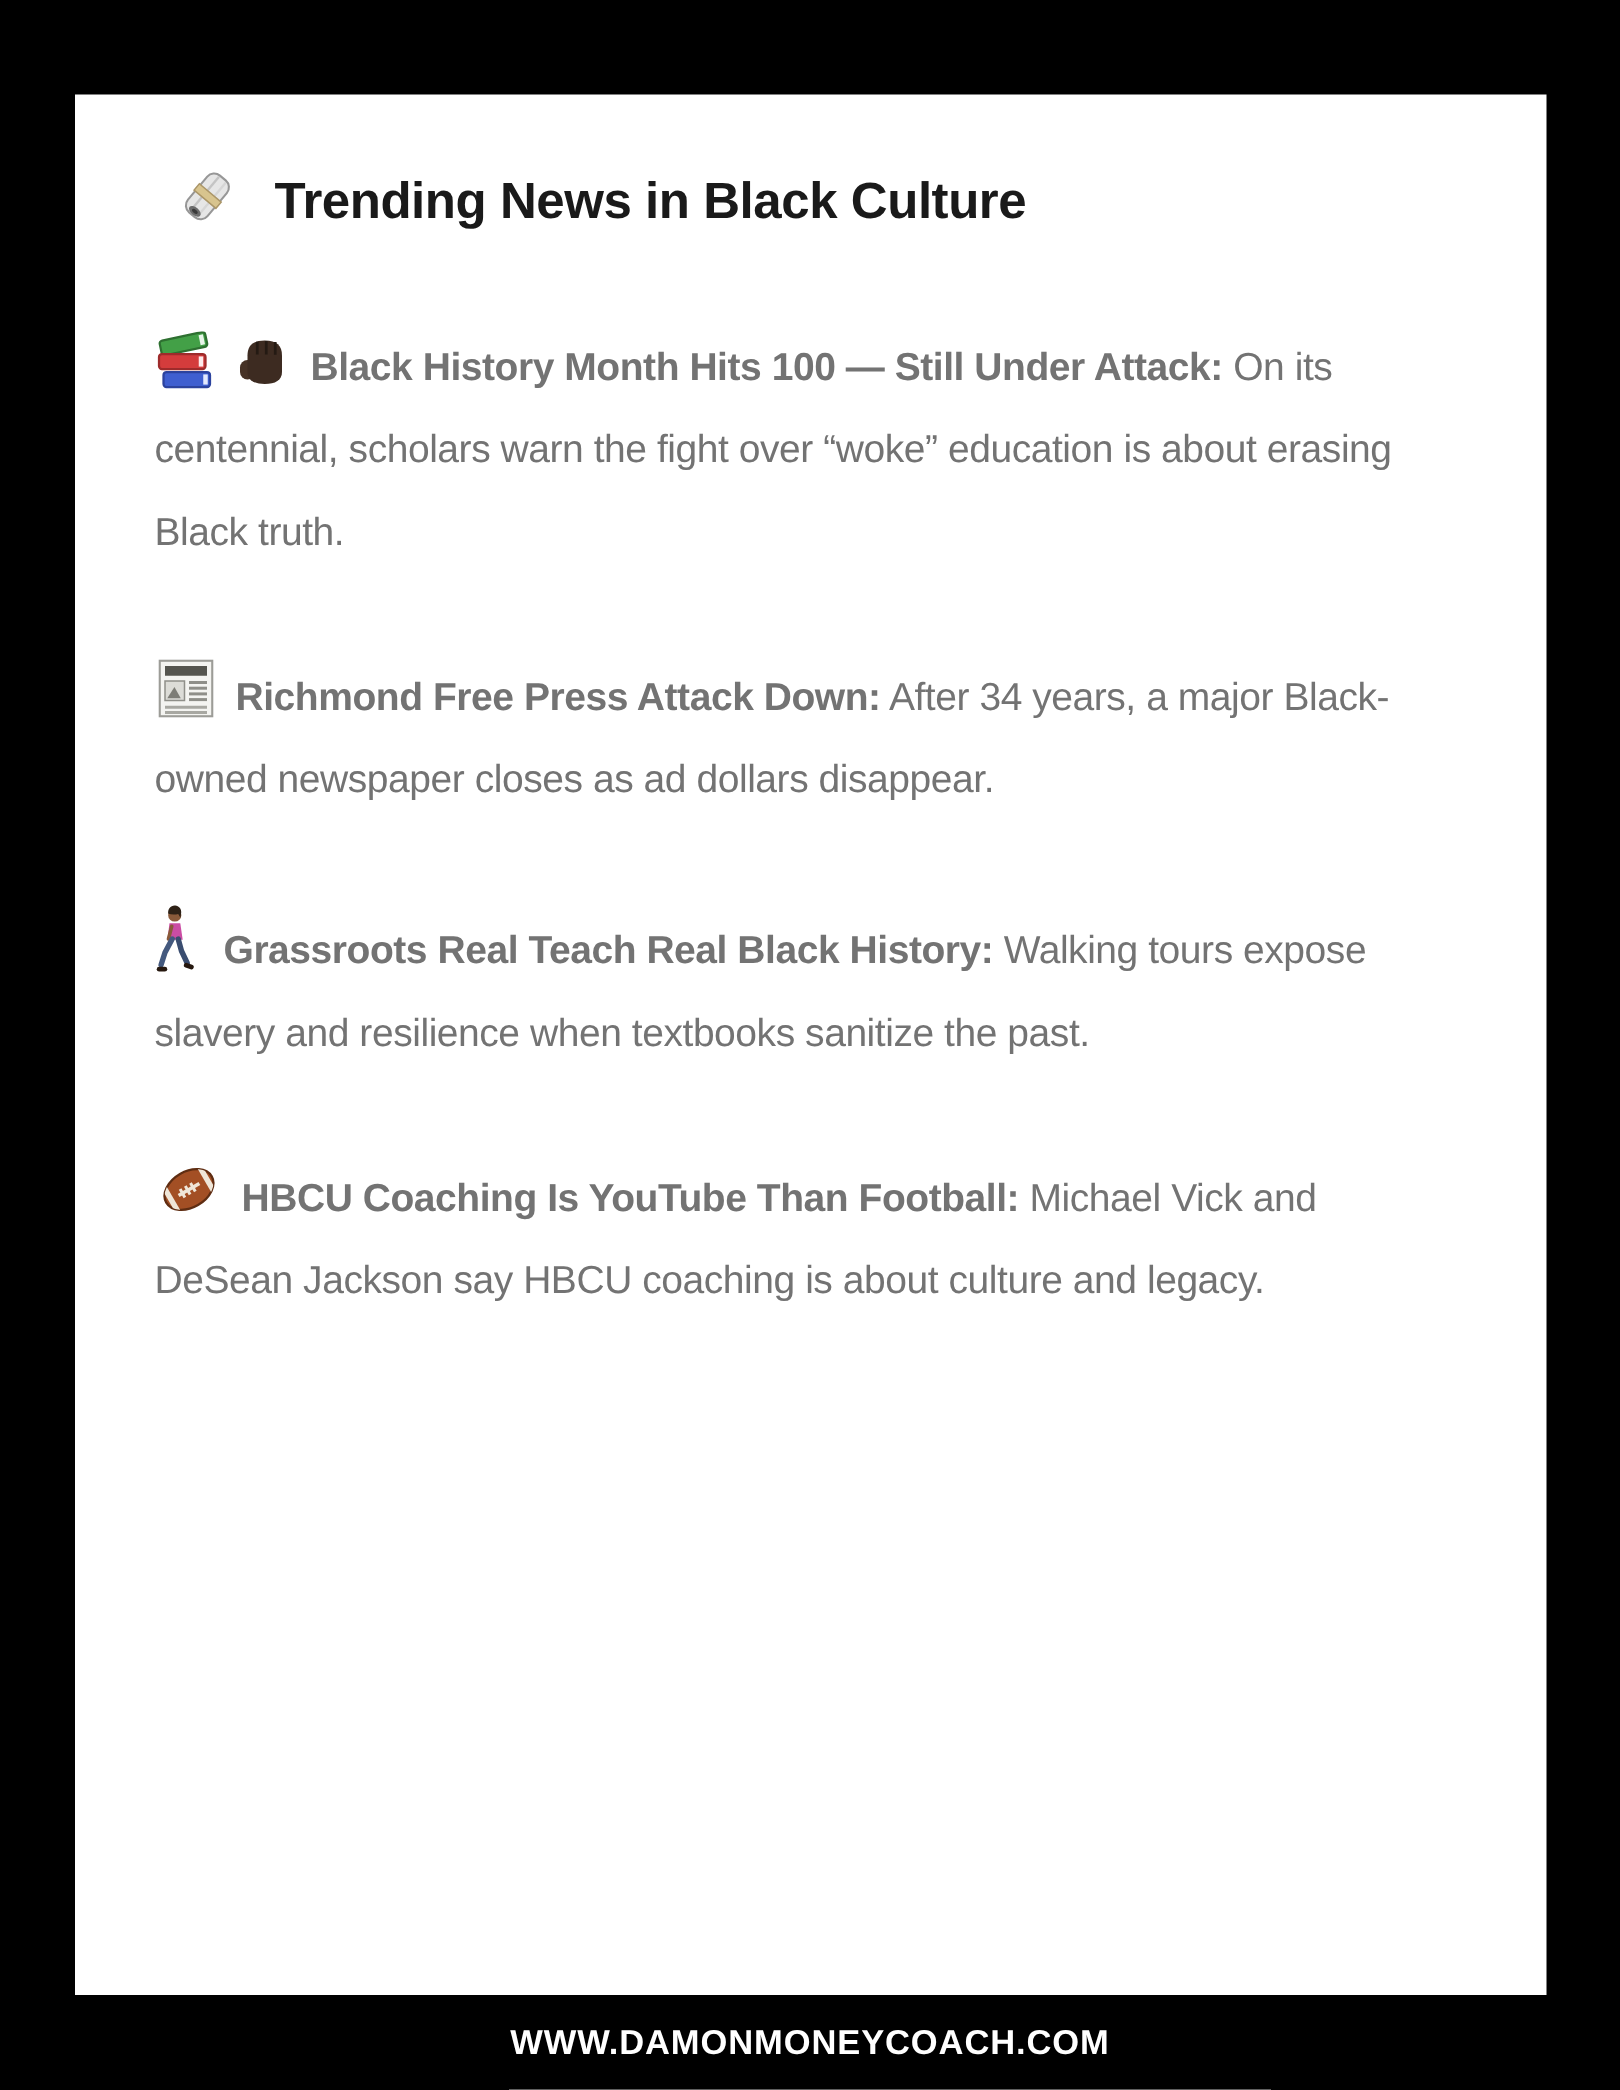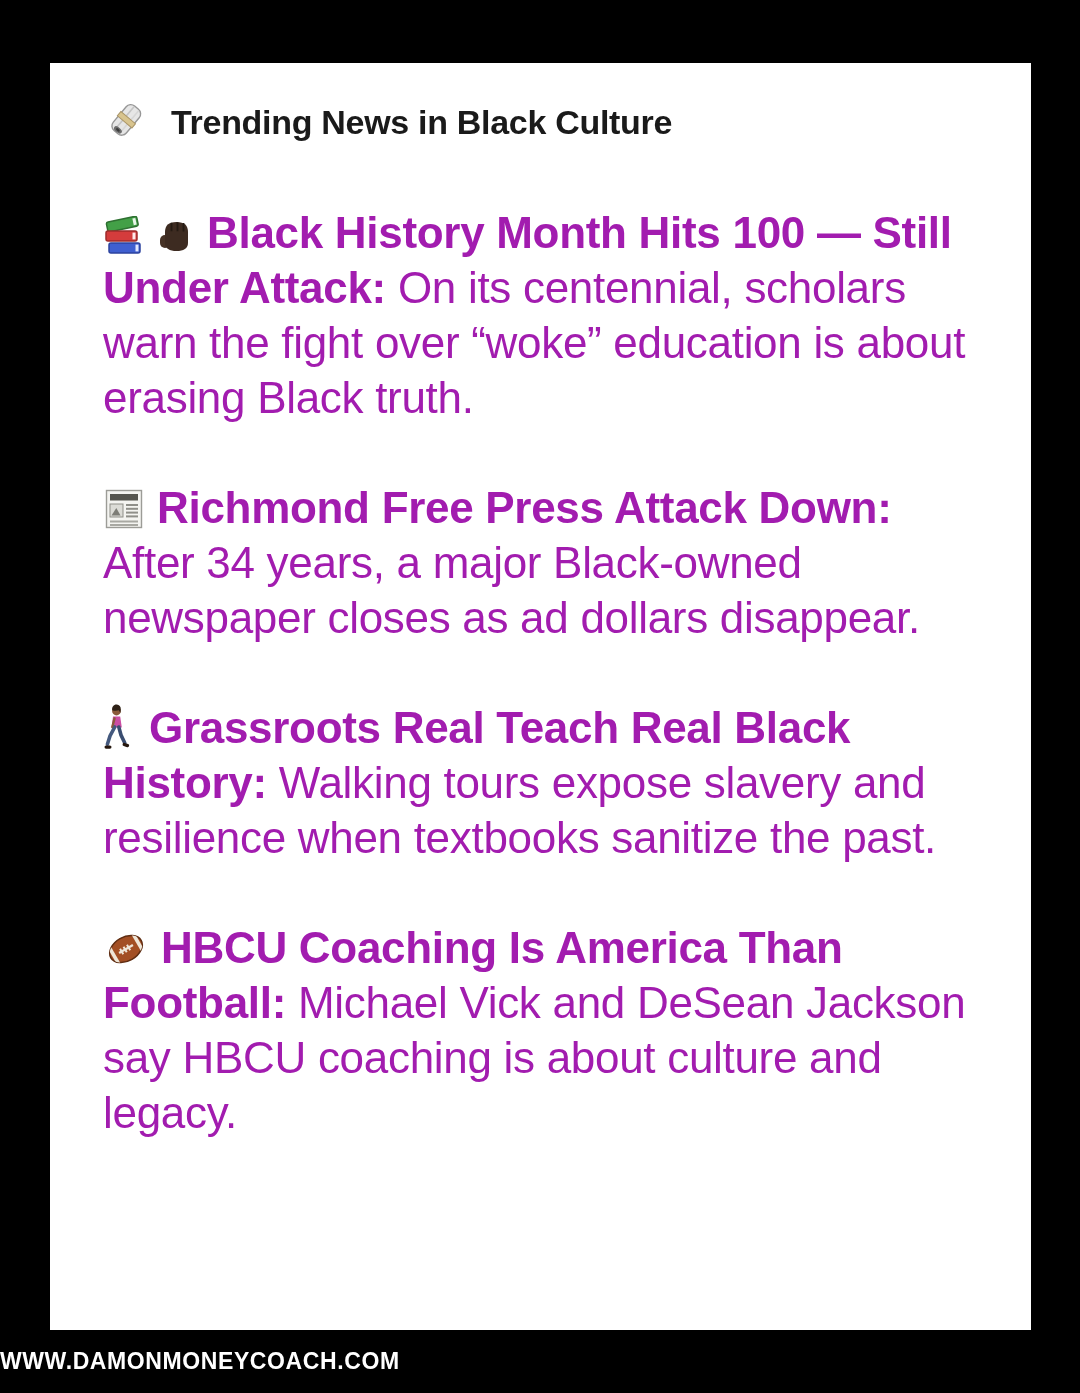--- a/index.html
+++ b/index.html
@@ -9,34 +9,34 @@
     font-family:"Liberation Sans",sans-serif;
     overflow:hidden;
   }
   .card{
     position:absolute;left:50px;top:63px;width:981px;height:1267px;
     background:#ffffff;box-sizing:border-box;
     padding:32px 62px 0 53px;
     color:#1a1a1a;
   }
   .headline{
-    margin:0;font-size:34px;font-weight:700;line-height:55px;
+    margin:12px;font-size:34px;font-weight:700;line-height:55px;
     letter-spacing:-0.3px;color:#1a1a1a;
   }
   .item{
-    margin:55px 0 0 0;font-size:44px;line-height:55px;
-    letter-spacing:-0.3px;color:#a21caf;
+    margin:55px 0 0 0;font-size:26px;line-height:55px;
+    letter-spacing:-0.3px;color:#737373;
   }
   .item b{font-weight:700;}
   .icon{display:inline-block;vertical-align:-8px;margin-right:12px;line-height:0;}
   .icon.lg{vertical-align:-10px;margin-right:22px;}
   .icon.narrow{margin-right:18px;}
   .footer{
     position:absolute;left:0;bottom:0;width:1080px;height:63px;
-    background:#000000;display:flex;align-items:center;justify-content:flex-start;
+    background:#000000;display:flex;align-items:center;justify-content:center;
   }
   .footer span{
     color:#ffffff;font-size:23px;font-weight:700;letter-spacing:0.6px;
   }
 </style>
 </head>
 <body>
 
 <div class="card">
 
@@ -102,20 +102,20 @@
           </defs>
           <g transform="rotate(-30 23 22)">
             <ellipse cx="23" cy="22" rx="17.5" ry="12" fill="#a34f24" stroke="#5f2d12" stroke-width="1.5"></ellipse>
             <g clip-path="url(#fbclip)">
               <rect x="7.5" y="9" width="3.6" height="26" fill="#efe6d8"></rect>
               <rect x="34.9" y="9" width="3.6" height="26" fill="#efe6d8"></rect>
             </g>
             <line x1="15" y1="22" x2="31" y2="22" stroke="#efe6d8" stroke-width="2.4"></line>
             <path d="M18 18.8v6.4M22 18.8v6.4M26 18.8v6.4" stroke="#efe6d8" stroke-width="2"></path>
           </g>
-        </svg></span><b>HBCU Coaching Is America Than Football:</b>
+        </svg></span><b>HBCU Coaching Is YouTube Than Football:</b>
   <span>Michael Vick and DeSean Jackson say HBCU coaching is about culture and legacy.</span></p>
 
 </div>
 
 <div class="footer">
   <span>WWW.DAMONMONEYCOACH.COM</span>
 </div>
 
 </body></html>

